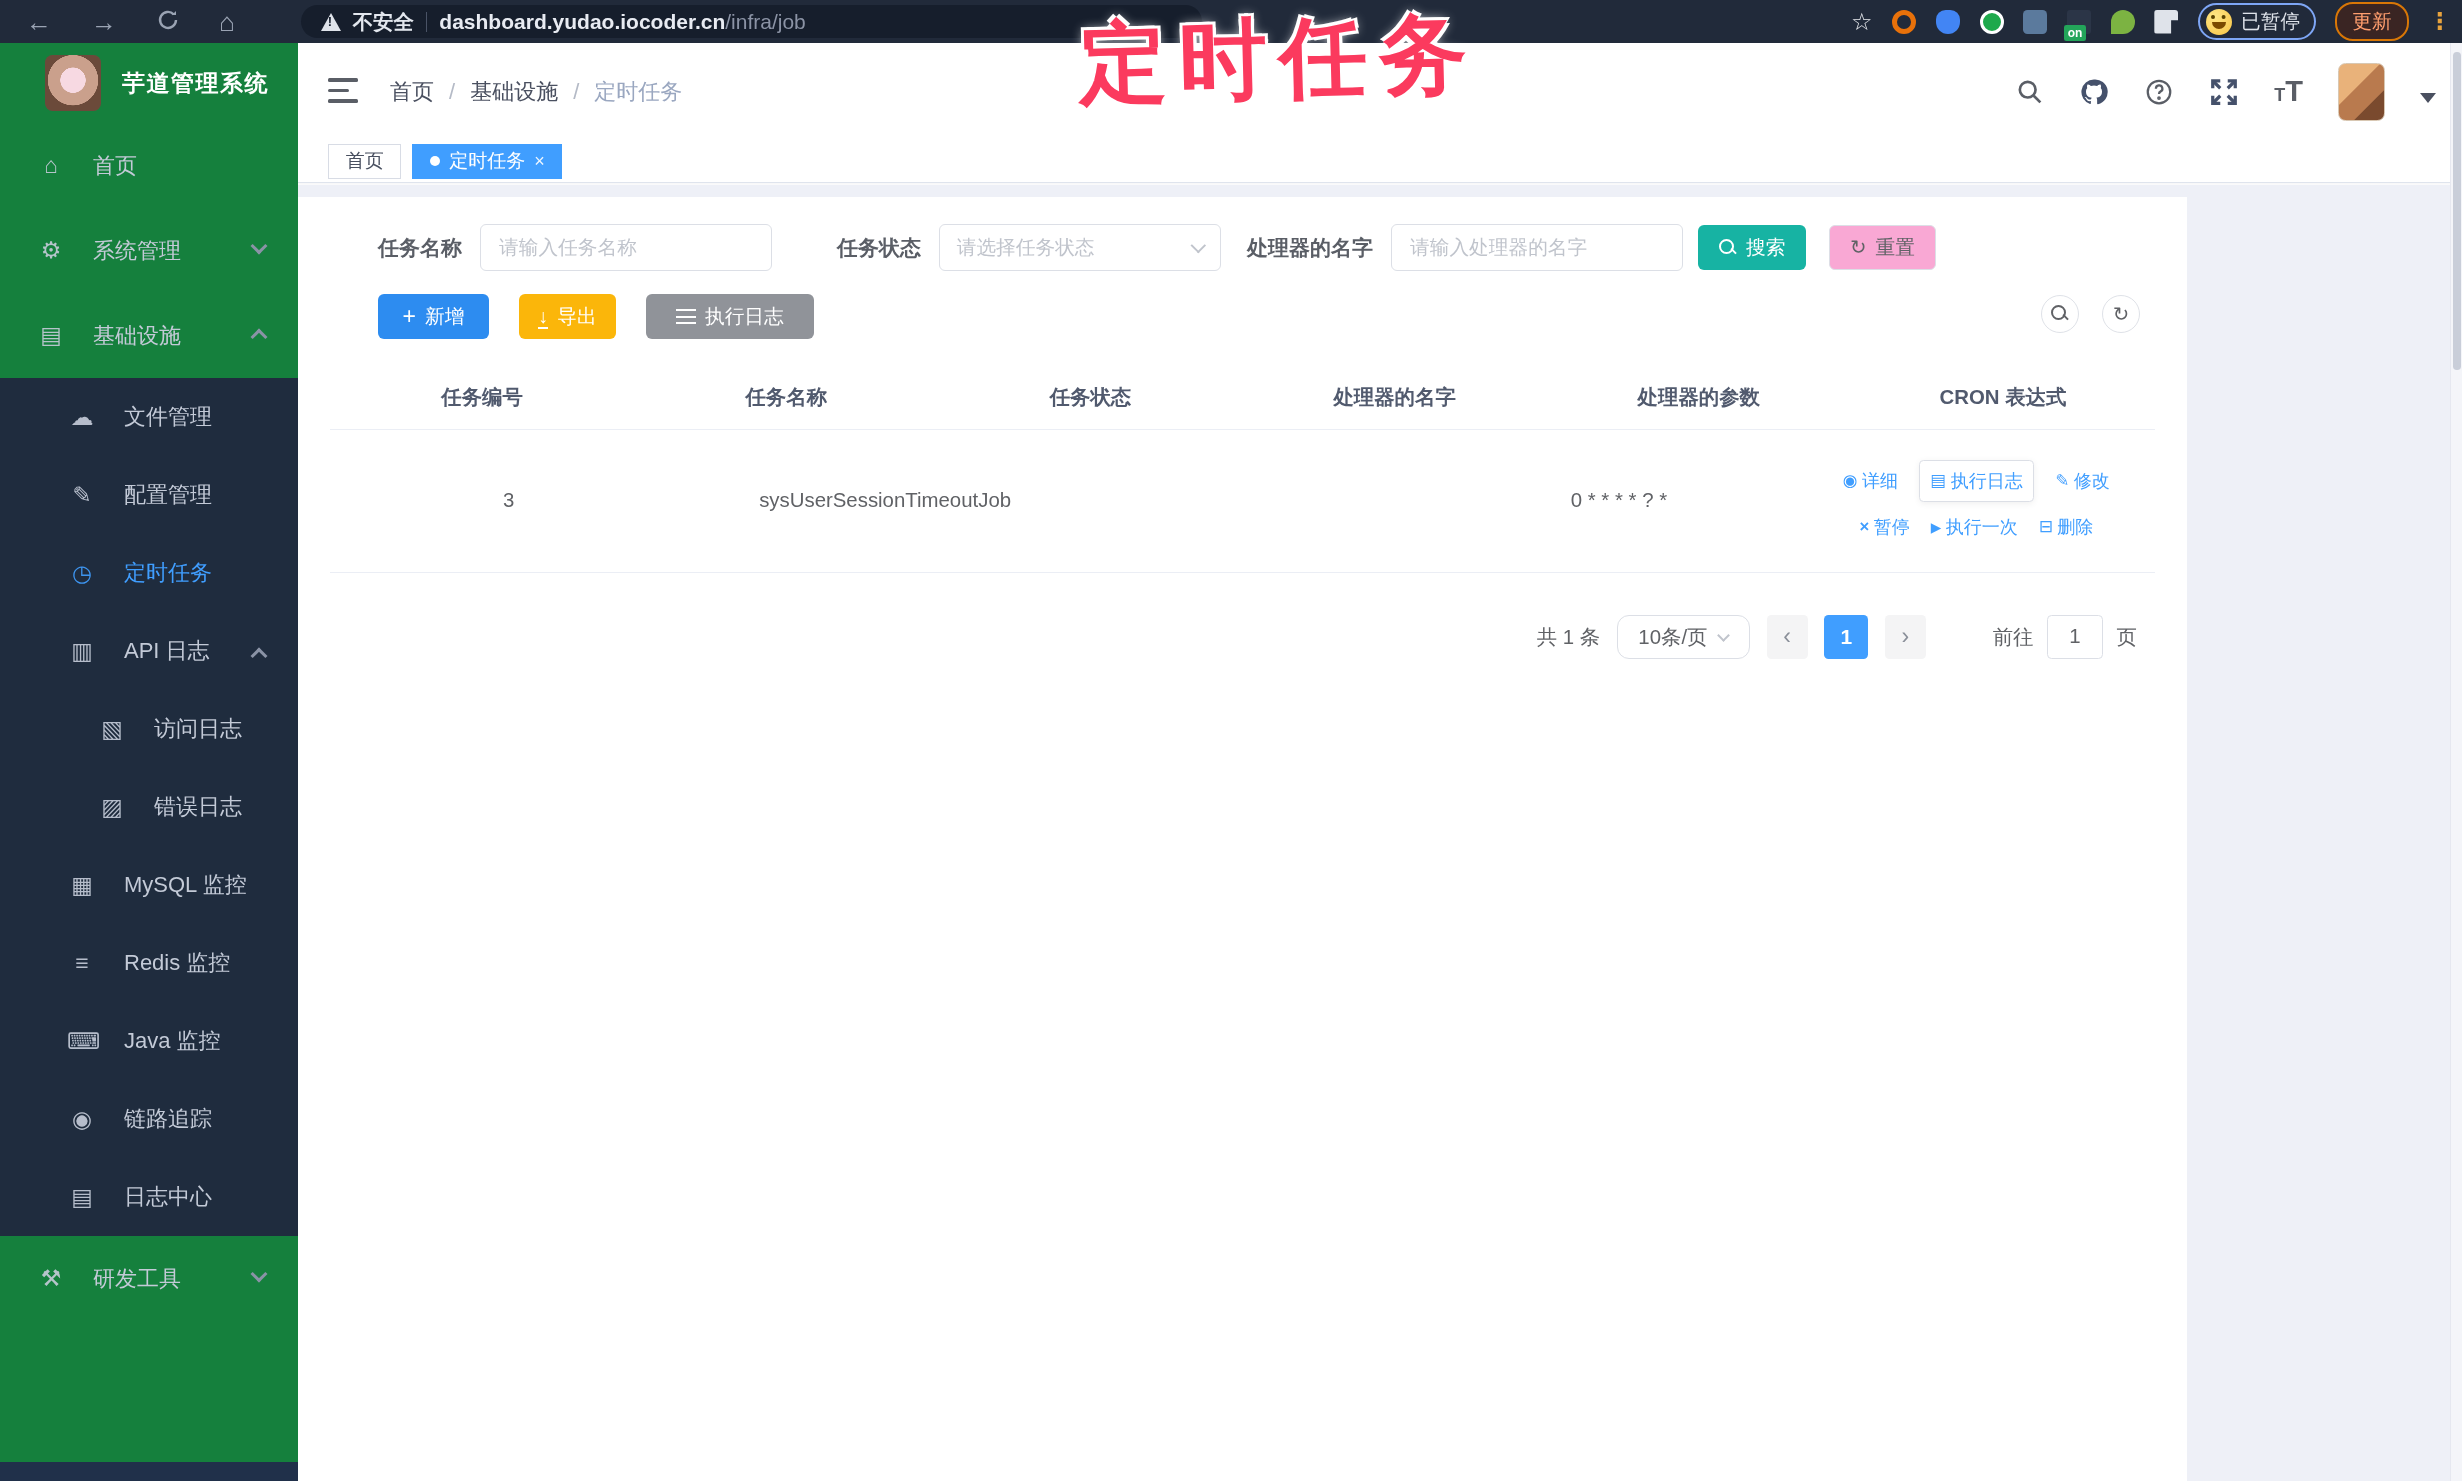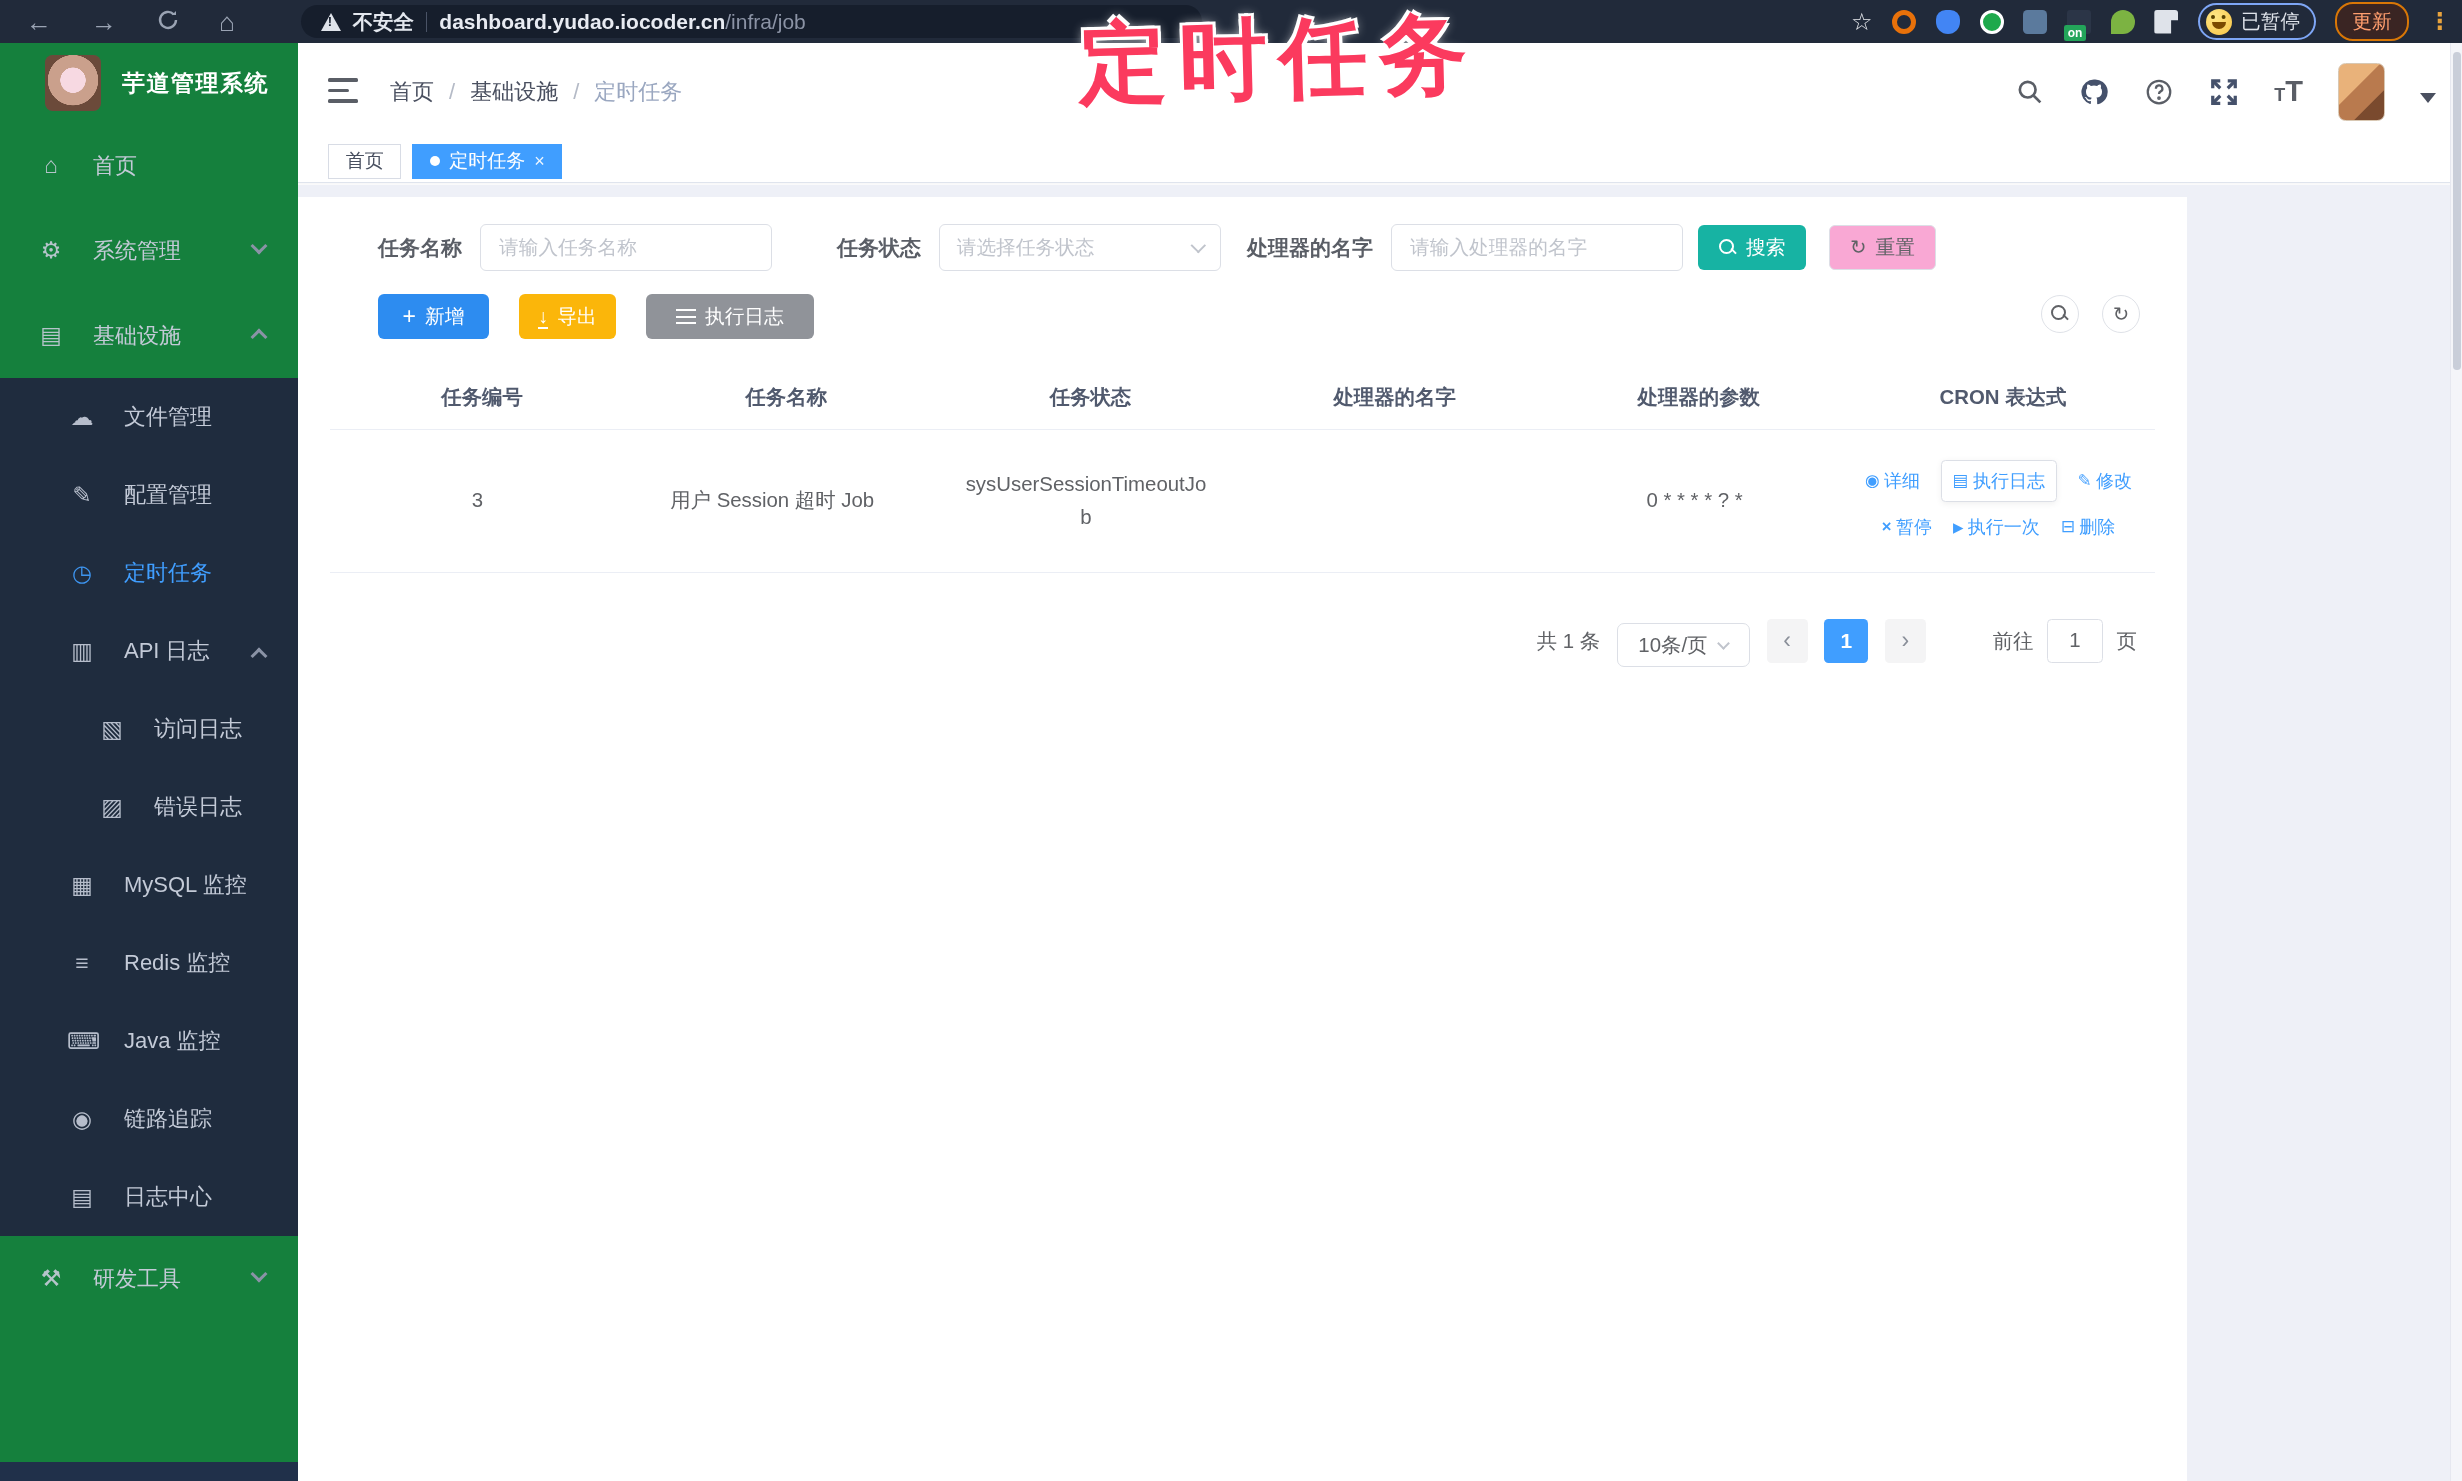--- a/index.html
+++ b/index.html
@@ -132,22 +132,22 @@
   .actions{display:flex;flex-direction:column;gap:10.6px;align-items:center;}
   .aline{display:flex;gap:21px;align-items:center;}
   .alink{color:#409eff;font-size:18px;display:inline-flex;align-items:center;gap:4.5px;cursor:pointer;white-space:nowrap;}
   .alink.hl{border:1.5px solid #dcdfe6;border-radius:4.5px;padding:6px 10.6px;background:#fff;box-shadow:0 1.5px 6px rgba(0,0,0,.06);}
   .ai{font-size:16.7px;}
   .ai-eye::before{content:"\25C9";} .ai-log::before{content:"\25A4";} .ai-edit::before{content:"\270E";}
   .ai-pause::before{content:"\00D7";font-weight:bold;} .ai-run::before{content:"\25B6";font-size:13.6px;} .ai-del::before{content:"\229F";}
 
   
   .pager{display:flex;align-items:center;justify-content:flex-end;margin:42px 50px 0 0;font-size:20.4px;color:#606266;gap:16.7px;}
-  .psize{width:133px;height:44px;border:1.5px solid #dcdfe6;border-radius:7px;display:flex;align-items:center;
-         justify-content:center;gap:12px;color:#606266;margin-top:8px;}
+  .psize{width:133px;height:44px;border:1.5px solid #dcdfe6;border-radius:12px;display:flex;align-items:center;
+         justify-content:center;gap:12px;color:#606266;}
   .psize .chev2{width:9px;height:9px;border-right:2.3px solid #c0c4cc;border-bottom:2.3px solid #c0c4cc;transform:rotate(45deg);margin-top:-3px;}
   .pbox{width:41px;height:44px;border-radius:4.5px;background:#f4f4f5;color:#8a8f99;display:flex;align-items:center;justify-content:center;font-size:21px;}
   .pbox.pg{background:#409eff;color:#fff;font-weight:bold;width:44px;}
   .parrow::before{font-size:23px;}
   .pprev::before{content:"\2039";} .pnext::before{content:"\203A";}
   .goto-group{display:flex;align-items:center;gap:13.6px;margin-left:50px;}
   .goto-input{width:56px;height:44px;border:1.5px solid #dcdfe6;border-radius:4.5px;text-align:center;font-size:20.4px;color:#606266;
               font-family:inherit;outline:none;}
 
   
@@ -388,21 +388,20 @@
           <div class="trow thead">
             <span class="th">任务编号</span>
             <span class="th">任务名称</span>
             <span class="th">任务状态</span>
             <span class="th">处理器的名字</span>
             <span class="th">处理器的参数</span>
             <span class="th">CRON 表达式</span>
           </div>
           <div class="trow tbody-row">
             <span class="td">3</span>
-            <span class="td">用户 Session 超时 Job</span>
             <span class="td handler">sysUserSessionTimeoutJob</span>
             <span class="td"></span>
             <span class="td">0 * * * * ? *</span>
             <span class="td">
               <span class="actions">
                 <span class="aline">
                   <span class="alink">
                       <span class="ai ai-eye"></span>
                       <span>详细</span>
                     </span>

